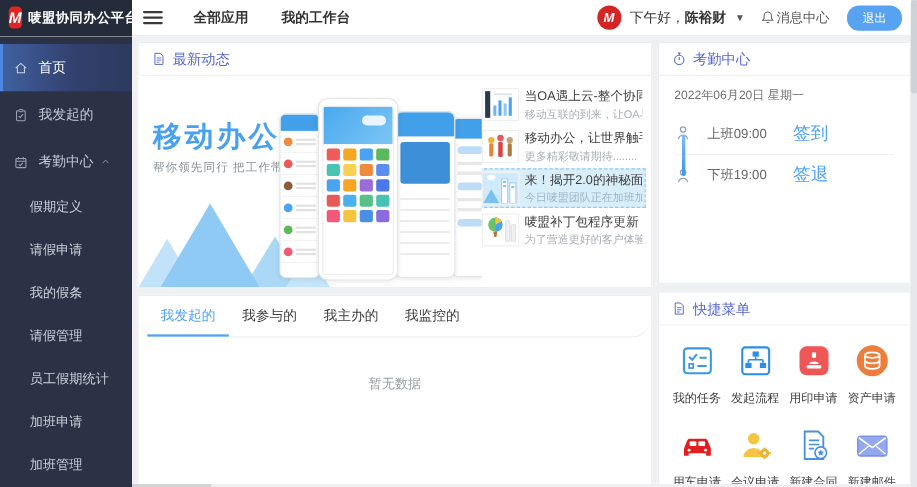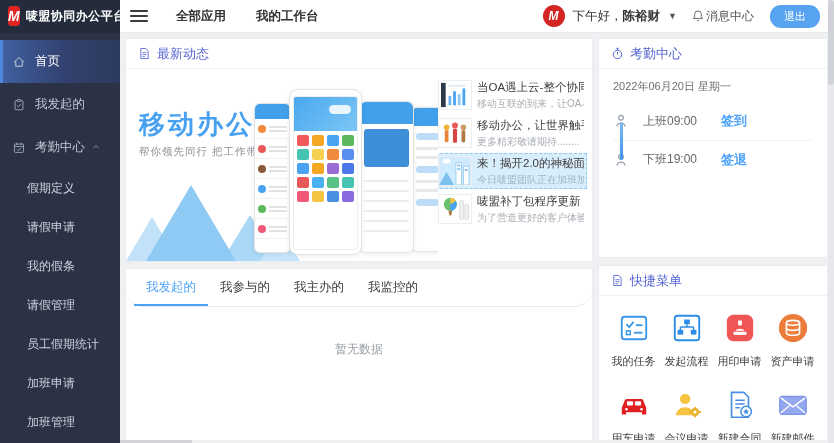--- a/index.html
+++ b/index.html
@@ -92,21 +92,21 @@
   
   .att-body { padding:10px 14px 0; position:relative; }
   .att-date { font-size:11px; color:#707070; }
   .att-time { font-size:26px; font-weight:bold; color:#2d2d2d; margin-top:3px; font-family:"DejaVu Sans",sans-serif; }
   .att-rows { position:relative; margin-top:8px; }
   .t-line { position:absolute; left:7px; top:20px; width:3px; height:38px; background:linear-gradient(#79bdf6,#3f96ea); border-radius:2px; }
   .att-row { display:flex; align-items:center; height:38px; }
   .att-row + .att-row { border-top:1px solid #f2f2f4; }
   .att-row svg { margin-right:14px; flex:0 0 auto; }
   .att-label { font-size:12px; color:#666; width:78px; }
-  .att-link { font-size:13px; color:#4da2f8; cursor:pointer;font-weight:bold; }
+  .att-link { font-size:16px; color:#4da2f8; cursor:pointer; }
 
   
   .quick-grid { display:grid; grid-template-columns:repeat(4,1fr); row-gap:18px; padding:14px 8px 0; }
   .q-item { display:flex; flex-direction:column; align-items:center; cursor:pointer; }
   .q-item .q-ic { height:36px; display:flex; align-items:center; justify-content:center; }
   .q-label { font-size:11px; color:#404040; margin-top:8px; white-space:nowrap; }
 
   
   .vscroll { position:absolute; right:0; top:0; width:6px; height:443px; background:#e7e8eb; z-index:9; }
   .vthumb { position:absolute; top:0; left:0; width:6px; height:85px; background:#cfd2d7; border-radius:3px; }

